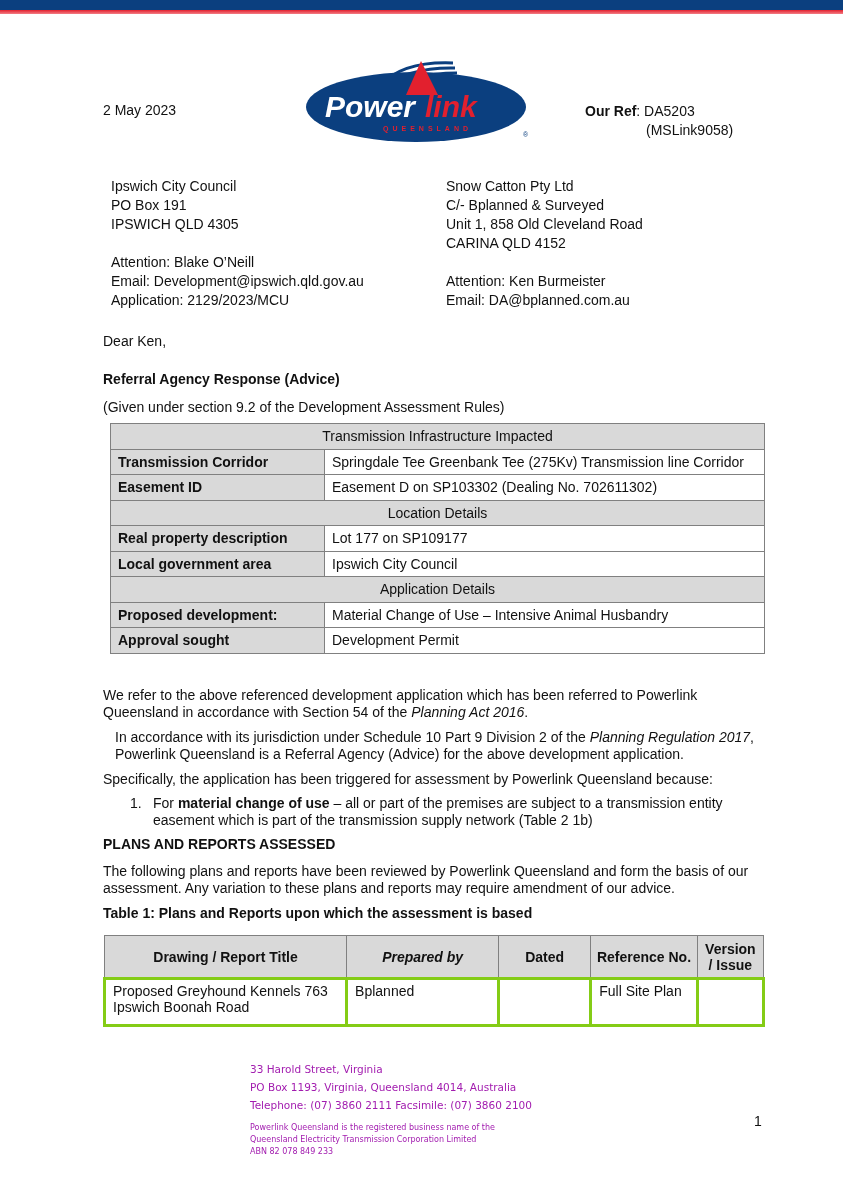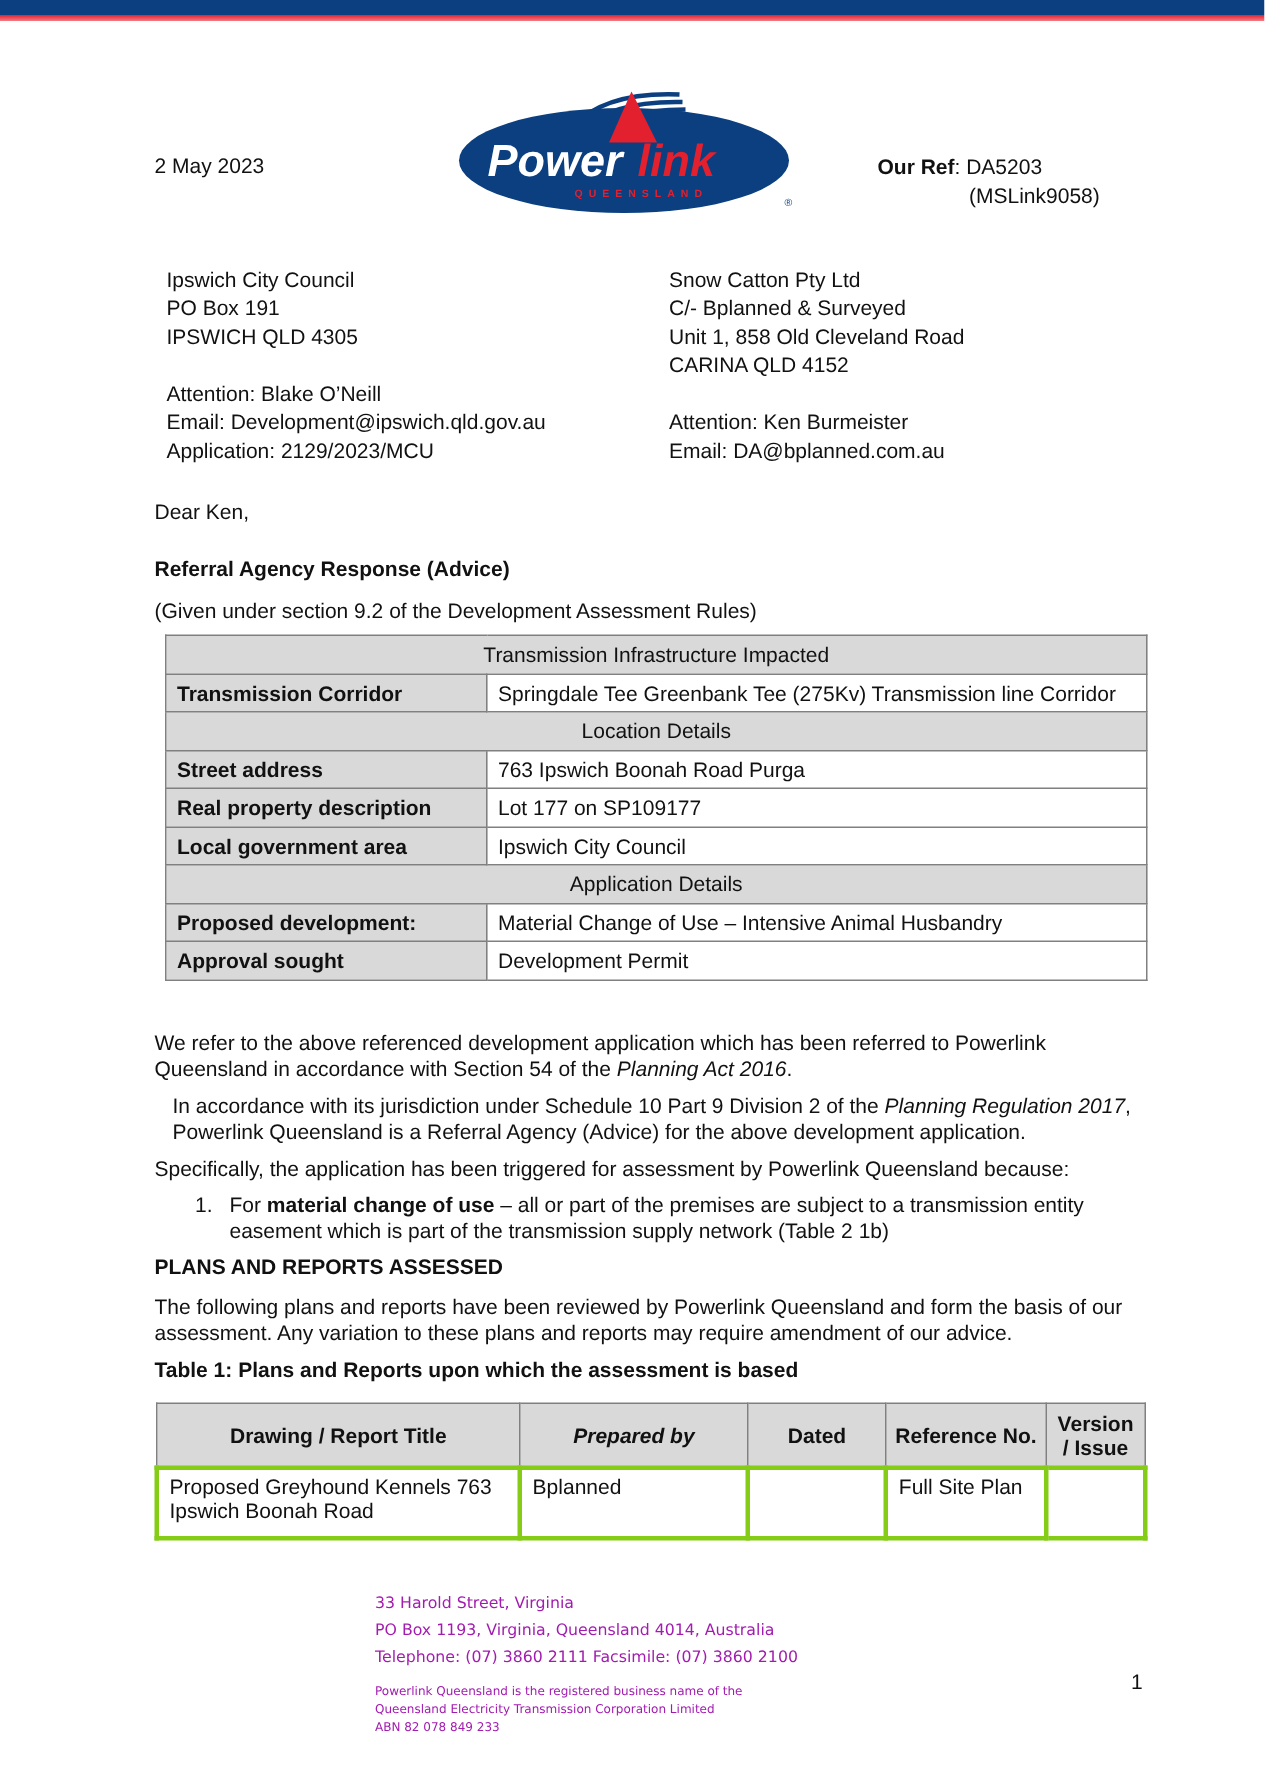--- a/index.html
+++ b/index.html
@@ -98,25 +98,25 @@
 <table class="info">
   <tbody>
       <tr>
         <td class="sec" colspan="2">Transmission Infrastructure Impacted</td>
       </tr>
   <tr>
         <td class="k">Transmission Corridor</td>
         <td>Springdale Tee Greenbank Tee (275Kv) Transmission line Corridor</td>
       </tr>
   <tr>
-        <td class="sec" colspan="2">Location Details</td>
+        <td class="k">Easement ID</td>
+        <td>Easement D on SP103302 (Dealing No. 702611302)</td>
       </tr>
   <tr>
-        <td class="k">Street address</td>
-        <td>763 Ipswich Boonah Road Purga</td>
+        <td class="sec" colspan="2">Location Details</td>
       </tr>
   <tr>
         <td class="k">Real property description</td>
         <td>Lot 177 on SP109177</td>
       </tr>
   <tr>
         <td class="k">Local government area</td>
         <td>Ipswich City Council</td>
       </tr>
   <tr>

